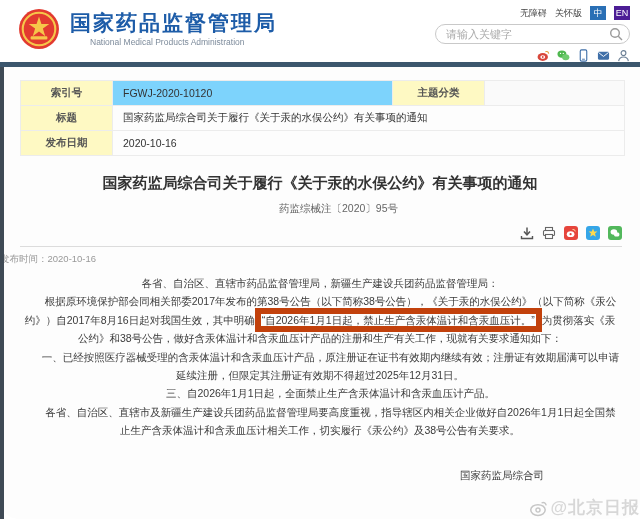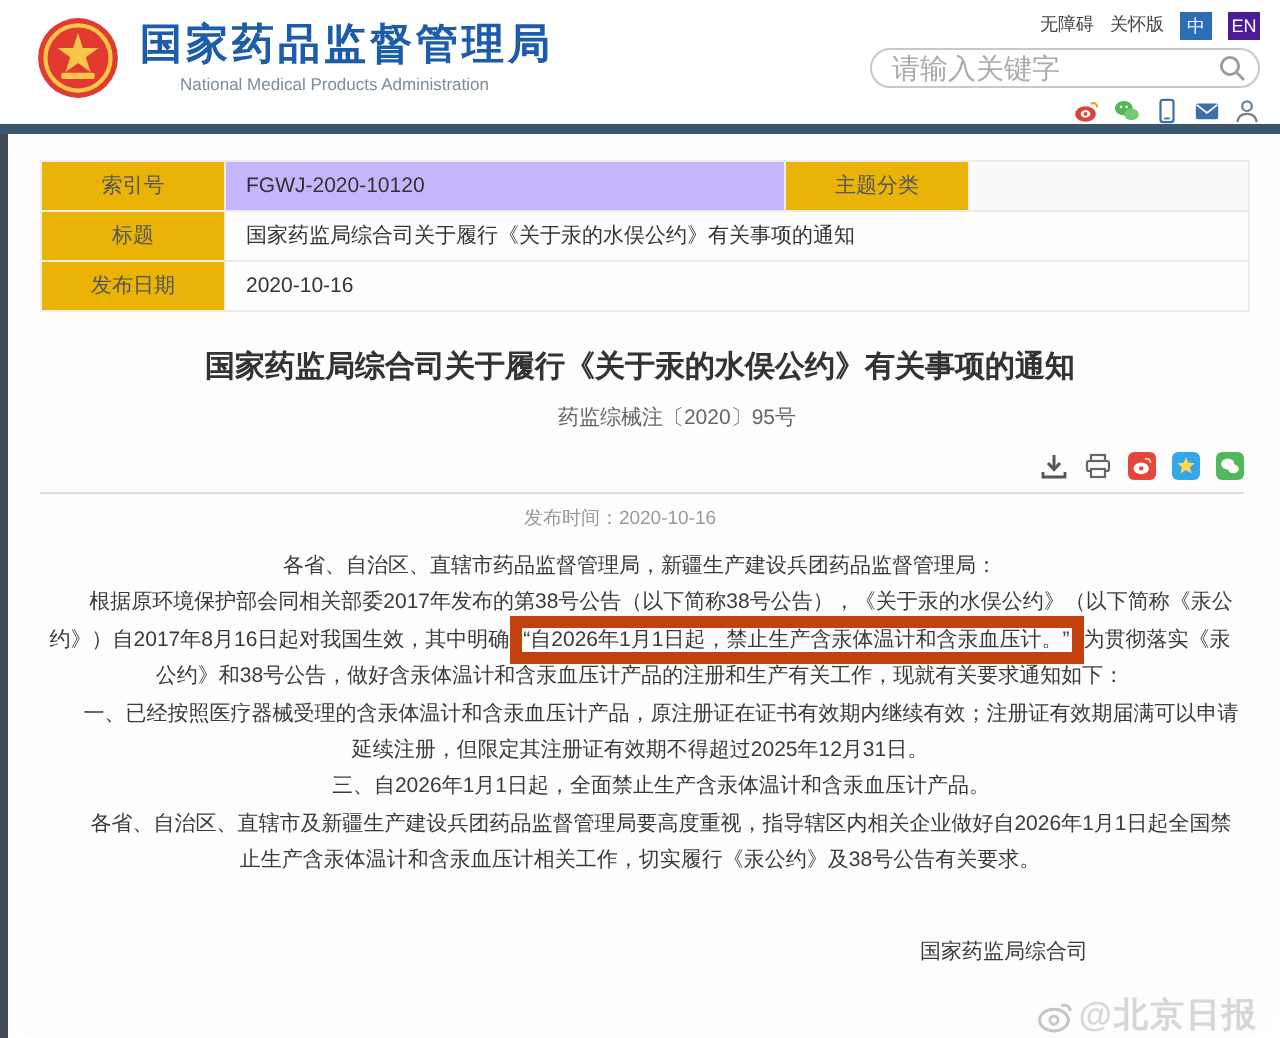--- a/index.html
+++ b/index.html
@@ -9,73 +9,73 @@
 
   
   .header { display:flex; justify-content:space-between; align-items:flex-start;
     padding:6px 10px 0 18px; height:62px; background:#fff; }
   .logo-group { display:flex; align-items:center; gap:10px; margin-top:2px; }
   .emblem { width:42px; height:42px; flex:0 0 auto; }
   .site-title { color:#1d5ca8; font-size:21px; font-weight:bold; letter-spacing:2px; line-height:1.15; }
   .site-sub { color:#7d8b9b; font-size:8.5px; margin-top:2px;padding-left:20px; }
 
   .header-right { display:flex; flex-direction:column; align-items:flex-end; gap:4px; }
-  .quick-row { display:flex; align-items:flex-start; gap:8px; font-size:9px; color:#444; }
+  .quick-row { display:flex; align-items:center; gap:8px; font-size:9px; color:#444; }
   .quick-link { cursor:pointer; }
   .lang-box { display:inline-block; width:16px; height:14px; line-height:14px; text-align:center;
     color:#fff; font-size:9px; }
   .lang-zh { background:#2a6fb5; }
   .lang-en { background:#4c1d95; }
   .search-wrap { position:relative; }
   .search-input { width:195px; height:20px; border:1px solid #c9c9c9; border-radius:10px;
-    font-size:14px; padding:0 24px 0 10px; color:#333; outline:none; background:#fff; }
+    font-size:11px; padding:0 24px 0 10px; color:#333; outline:none; background:#fff; }
   .search-input::placeholder { color:#aaa; }
   .search-btn { position:absolute; right:7px; top:3px; width:14px; height:14px; cursor:pointer; }
   .icon-row { display:flex; align-items:center; gap:7px; margin-top:1px; }
   .hicon { width:13px; height:13px; display:inline-block; cursor:pointer; }
 
   
   .top-bar { height:5px; background:#3b566d; width:100%; }
 
   
   .left-stripe { position:absolute; left:0; top:67px; width:4px; height:452px; background:#3f4a55; }
 
   
   .meta { margin:13px 15px 0 20px; border-collapse:collapse; width:605px;
     font-size:10.5px; color:#333; }
   .meta td { border:1px solid #ececec; padding:5px 10px; height:22px; }
-  .meta td.lab { background:#eab308; color:#555; text-align:center; width:92px; }
-  .meta td.val-a { width:280px; background:#c4b5fd; }
+  .meta td.lab { background:#fef9c3; color:#555; text-align:center; width:92px;font-weight:bold; }
+  .meta td.val-a { width:280px; background:#7dd3fc; }
   .meta td.val-b { background:#fafafa; }
 
   
   .art-title { text-align:center; font-size:15px; font-weight:bold; color:#333;
     margin-top:18px; padding:0 40px; }
   .doc-num { text-align:center; font-size:10.5px; color:#666; margin-top:9px;margin-left:37px; }
 
   .toolbar { display:flex; justify-content:flex-end; align-items:center; gap:8px;
     margin:10px 18px 0 20px; padding-bottom:6px; border-bottom:1px solid #dcdcdc; }
   .tool-icon { width:14px; height:14px; cursor:pointer; }
   .share-btn { width:14px; height:14px; border-radius:3px; display:flex; align-items:center;
     justify-content:center; cursor:pointer; }
   .sb-weibo { background:#e6453c; }
   .sb-qzone { background:#35a6e8; }
   .sb-wechat { background:#52b85c; }
 
-  .pub-time { text-align:center; font-size:9.5px; color:#999; margin:6px 20px 0 0; }
+  .pub-time { text-align:left; font-size:9.5px; color:#999; margin:6px 20px 0 0; }
 
   .body-text { margin:8px 20px 0 20px; font-size:10.5px; color:#3a3a3a; line-height:1.75;text-align:center; }
   .body-text p { margin:0; }
   .indent { text-indent:2em; }
   .hl-box { border:6px solid #c2410c; padding:0 1px; color:#3a3a3a; }
 
   .sig-block { margin-top:30px; text-align:right; font-size:10.5px; color:#3a3a3a; }
   .sig-name { margin-right:96px; }
 
-  .watermark { position:absolute; right:11px; bottom:0px; font-size:17px; font-weight:bold;
+  .watermark { position:absolute; right:0; bottom:0px; font-size:17px; font-weight:bold;
     color:rgba(120,120,120,0.28); letter-spacing:1px; display:flex; align-items:center; gap:2px; }
   .wm-eye { width:18px; height:18px; opacity:.55; }
 </style>
 </head>
 <body>
 
 <div class="page">
 
   <div class="header">
     <div class="logo-group">

